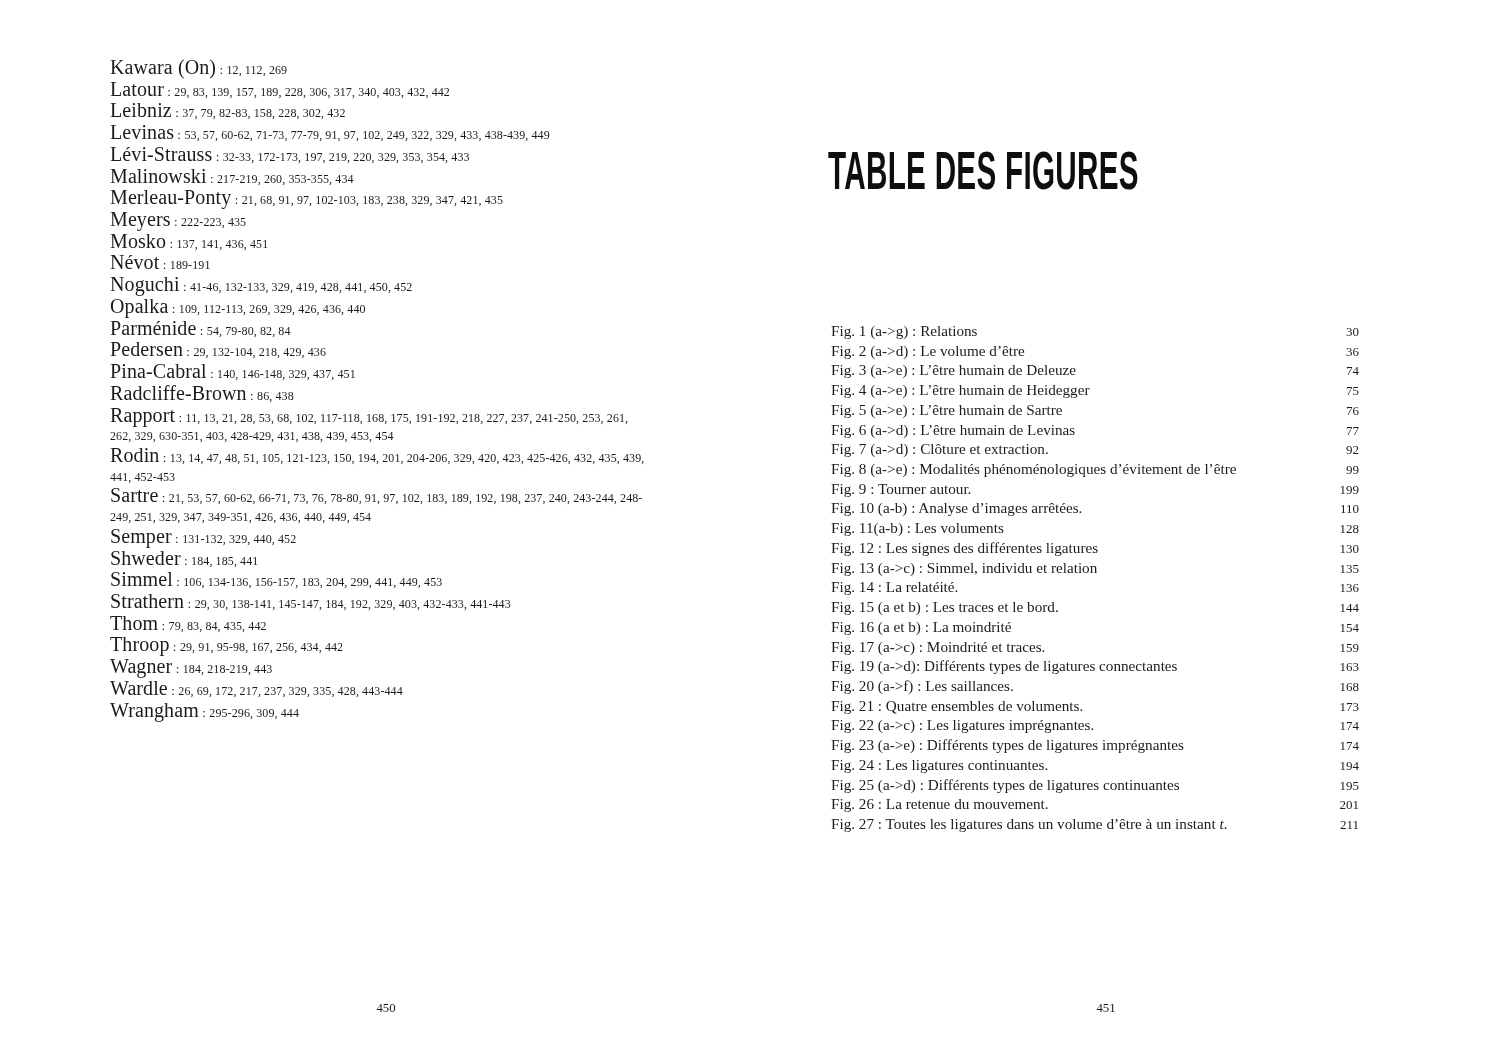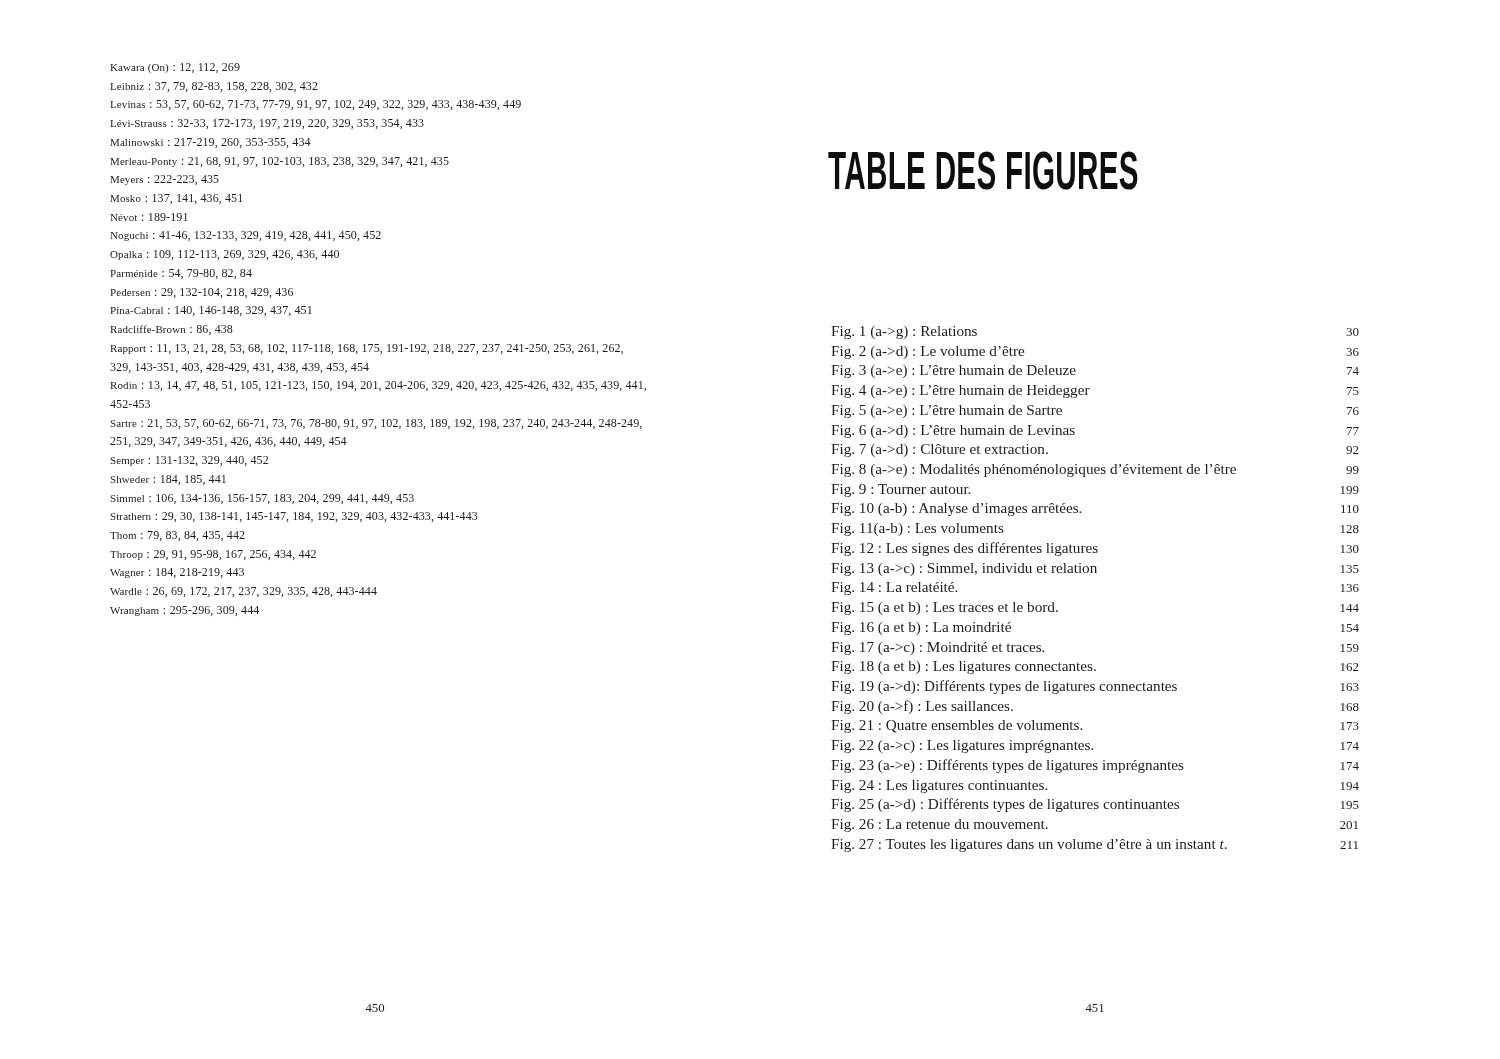--- a/index.html
+++ b/index.html
@@ -21,21 +21,21 @@
     position: absolute;
     left: 110px; top: 58px;
     width: 537px;
   }
   .index-entry {
     margin: 0;
     font-size: 12.6px;
     line-height: 18.72px;
     letter-spacing: 0.1px;
   }
-  .entry-name { font-size: 11px; }
+  .entry-name { font-size: 20px; }
   .entry-sep  { font-size: 13px; }
   .entry-pages{ font-size: 12px; }
 
   
   .figures-title {
     position: absolute;
     left: 108px; top: 144px;
     margin: 0;
     font-family: "Liberation Sans", sans-serif;
     font-weight: 700;
@@ -65,32 +65,34 @@
   .figure-page { font-size: 13px; }
 
   
   .folio {
     position: absolute;
     top: 1000px;
     width: 100%;
     text-align: center;
     font-size: 12.8px;
     line-height: 16px;
+    padding-left: 11px;
   }
 </style>
 </head>
 <body>
 
 <div class="spread">
 
   <section class="page page-left">
     <div class="index-list">
 
         <p class="index-entry"><span class="entry-name">Kawara (On)</span><span class="entry-sep"> : </span><span class="entry-pages">12, 112, 269</span></p>
 
+        <p class="index-entry"><span class="entry-name">Latour</span><span class="entry-sep"> : </span><span class="entry-pages">29, 83, 139, 157, 189, 228, 306, 317, 340, 403, 432, 442</span></p>
 
         <p class="index-entry"><span class="entry-name">Leibniz</span><span class="entry-sep"> : </span><span class="entry-pages">37, 79, 82-83, 158, 228, 302, 432</span></p>
 
         <p class="index-entry"><span class="entry-name">Levinas</span><span class="entry-sep"> : </span><span class="entry-pages">53, 57, 60-62, 71-73, 77-79, 91, 97, 102, 249, 322, 329, 433, 438-439, 449</span></p>
 
         <p class="index-entry"><span class="entry-name">Lévi-Strauss</span><span class="entry-sep"> : </span><span class="entry-pages">32-33, 172-173, 197, 219, 220, 329, 353, 354, 433</span></p>
 
         <p class="index-entry"><span class="entry-name">Malinowski</span><span class="entry-sep"> : </span><span class="entry-pages">217-219, 260, 353-355, 434</span></p>
 
         <p class="index-entry"><span class="entry-name">Merleau-Ponty</span><span class="entry-sep"> : </span><span class="entry-pages">21, 68, 91, 97, 102-103, 183, 238, 329, 347, 421, 435</span></p>
@@ -107,21 +109,21 @@
 
         <p class="index-entry"><span class="entry-name">Parménide</span><span class="entry-sep"> : </span><span class="entry-pages">54, 79-80, 82, 84</span></p>
 
         <p class="index-entry"><span class="entry-name">Pedersen</span><span class="entry-sep"> : </span><span class="entry-pages">29, 132-104, 218, 429, 436</span></p>
 
         <p class="index-entry"><span class="entry-name">Pina-Cabral</span><span class="entry-sep"> : </span><span class="entry-pages">140, 146-148, 329, 437, 451</span></p>
 
 
         <p class="index-entry"><span class="entry-name">Radcliffe-Brown</span><span class="entry-sep"> : </span><span class="entry-pages">86, 438</span></p>
 
-        <p class="index-entry"><span class="entry-name">Rapport</span><span class="entry-sep"> : </span><span class="entry-pages">11, 13, 21, 28, 53, 68, 102, 117-118, 168, 175, 191-192, 218, 227, 237, 241-250, 253, 261, 262, 329, 143-351, 403, 428-429, 431, 438, 439, 453, 454</span></p>
+        <p class="index-entry"><span class="entry-name">Rapport</span><span class="entry-sep"> : </span><span class="entry-pages">11, 13, 21, 28, 53, 68, 102, 117-118, 168, 175, 191-192, 218, 227, 237, 241-250, 253, 261, 262, 329, 630-351, 403, 428-429, 431, 438, 439, 453, 454</span></p>
 
         <p class="index-entry"><span class="entry-name">Rodin</span><span class="entry-sep"> : </span><span class="entry-pages">13, 14, 47, 48, 51, 105, 121-123, 150, 194, 201, 204-206, 329, 420, 423, 425-426, 432, 435, 439, 441, 452-453</span></p>
 
         <p class="index-entry"><span class="entry-name">Sartre</span><span class="entry-sep"> : </span><span class="entry-pages">21, 53, 57, 60-62, 66-71, 73, 76, 78-80, 91, 97, 102, 183, 189, 192, 198, 237, 240, 243-244, 248-249, 251, 329, 347, 349-351, 426, 436, 440, 449, 454</span></p>
 
         <p class="index-entry"><span class="entry-name">Semper</span><span class="entry-sep"> : </span><span class="entry-pages">131-132, 329, 440, 452</span></p>
 
         <p class="index-entry"><span class="entry-name">Shweder</span><span class="entry-sep"> : </span><span class="entry-pages">184, 185, 441</span></p>
 
         <p class="index-entry"><span class="entry-name">Simmel</span><span class="entry-sep"> : </span><span class="entry-pages">106, 134-136, 156-157, 183, 204, 299, 441, 449, 453</span></p>
@@ -241,25 +243,20 @@
           <span class="figure-fill"></span>
           <span class="figure-page">154</span>
         </div>
 
         <div class="figure-row">
           <span class="figure-label"><span>Fig. 17 (a-&gt;c) : Moindrité et traces.</span><em></em><span></span></span>
           <span class="figure-fill"></span>
           <span class="figure-page">159</span>
         </div>
 
-        <div class="figure-row">
-          <span class="figure-label"><span>Fig. 18 (a et b) : Les ligatures connectantes.</span><em></em><span></span></span>
-          <span class="figure-fill"></span>
-          <span class="figure-page">162</span>
-        </div>
 
         <div class="figure-row">
           <span class="figure-label"><span>Fig. 19 (a-&gt;d): Différents types de ligatures connectantes</span><em></em><span></span></span>
           <span class="figure-fill"></span>
           <span class="figure-page">163</span>
         </div>
 
         <div class="figure-row">
           <span class="figure-label"><span>Fig. 20 (a-&gt;f) : Les saillances.</span><em></em><span></span></span>
           <span class="figure-fill"></span>

